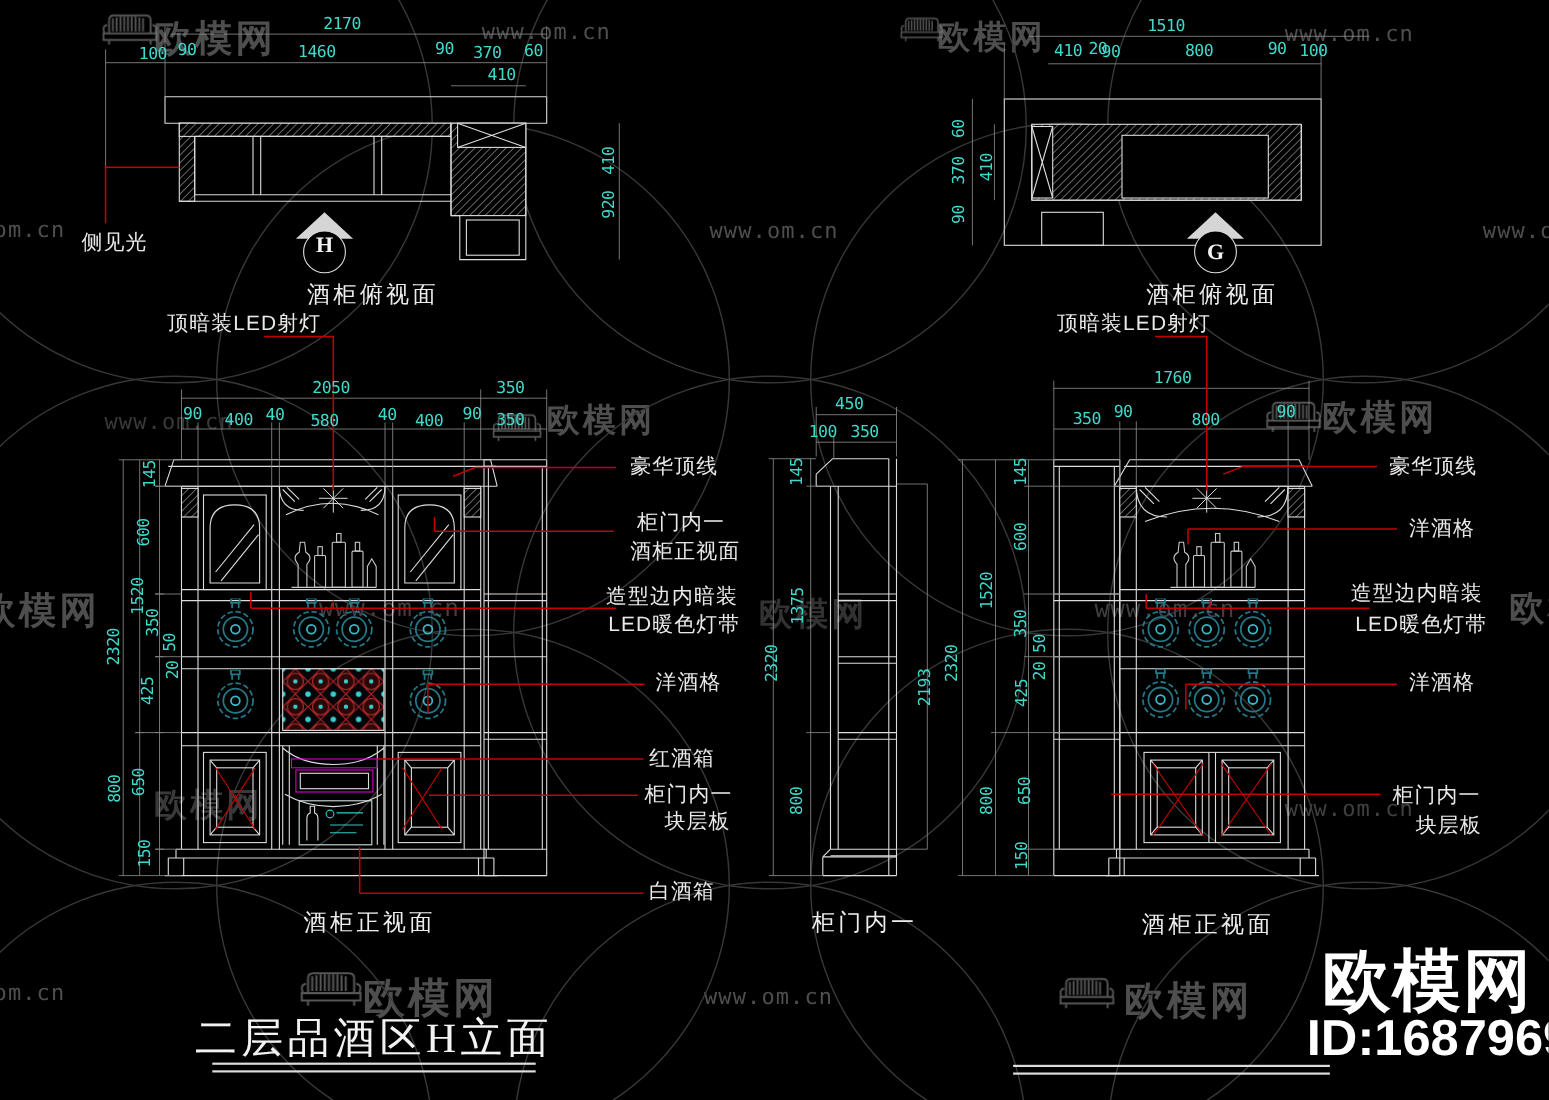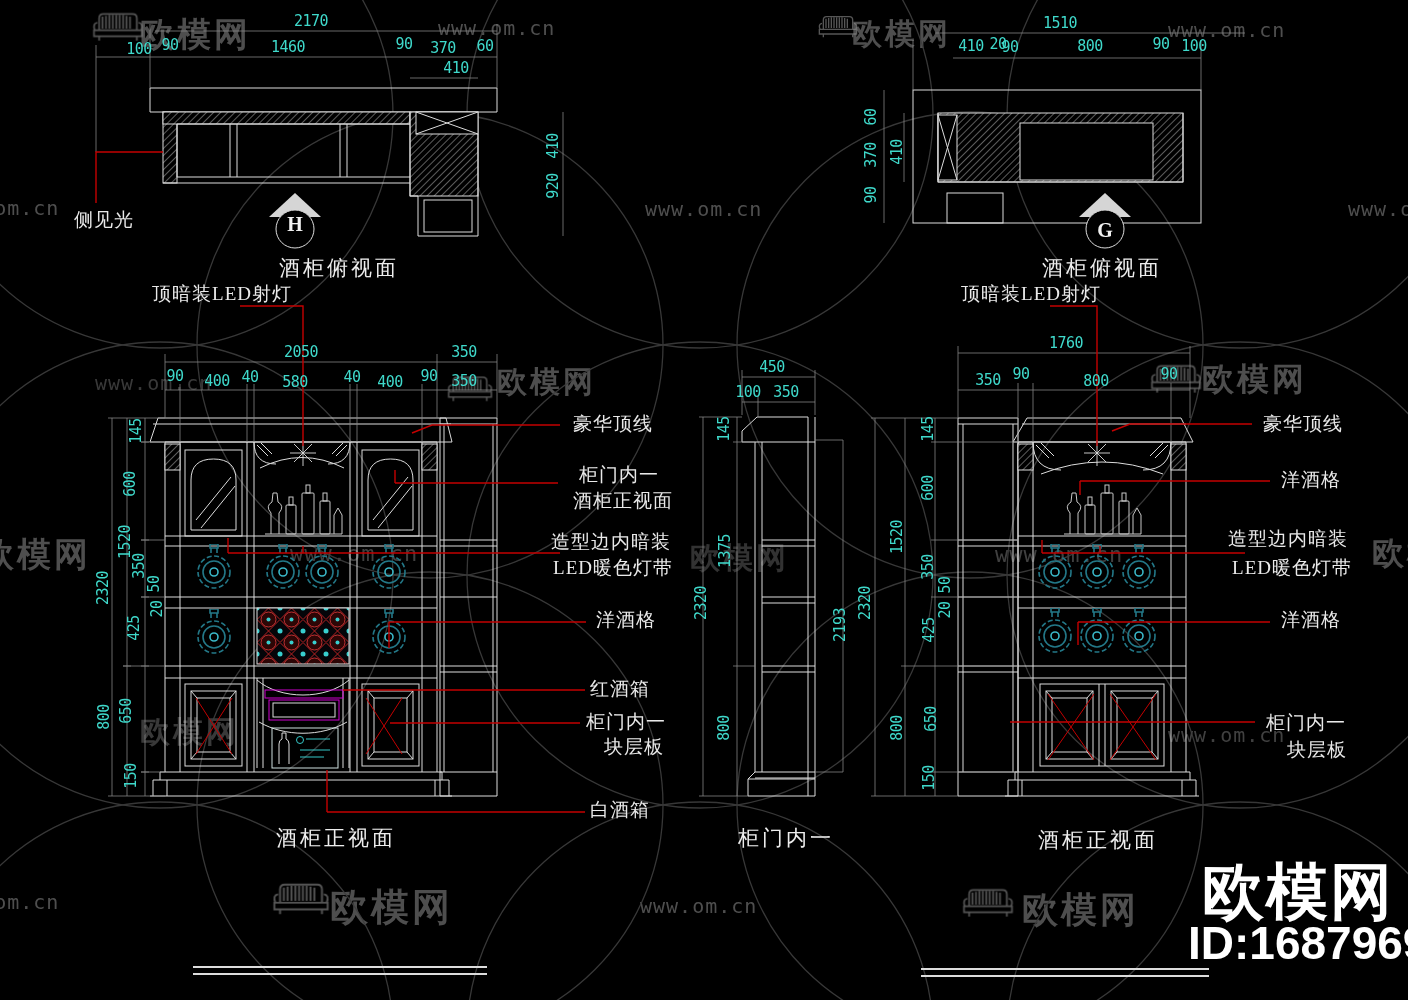--- a/index.html
+++ b/index.html
@@ -2,21 +2,21 @@
 <html><head>
 <meta charset="utf-8">
 <style>
   html,body{margin:0;padding:0;background:#000;}
   #stage{position:relative;width:1408px;height:1000px;background:#000;overflow:hidden;
          font-family:"Liberation Sans",sans-serif;}
   #linework{position:absolute;left:0;top:0;z-index:2;}
   .t{position:absolute;transform:translate(-50%,-50%);white-space:nowrap;z-index:3;}
   .dim{font-family:"DejaVu Sans Mono",monospace;font-size:15px;color:#3fd9cb;letter-spacing:-0.5px;}
   .t.v{transform:translate(-50%,-50%) rotate(-90deg);}
-  .lbl{font-family:Liberation Serif, serif;font-size:19px;color:#e9e9e9;letter-spacing:1px;}
+  .lbl{font-family:Liberation Sans, sans-serif;font-size:19px;color:#e9e9e9;letter-spacing:1px;}
   .cap{font-family:"Liberation Serif",serif;font-size:21px;color:#ededed;letter-spacing:3px;}
   .mark{font-family:"Liberation Serif",serif;font-size:20px;font-weight:bold;color:#f2f2f2;}
   .wm{position:absolute;color:#8f8f8f;opacity:.55;z-index:1;white-space:nowrap;
       font-family:"Liberation Serif",serif;}
   .wmb{font-weight:bold;letter-spacing:3px;}
   .url{font-family:"DejaVu Sans Mono",monospace;font-size:20px;letter-spacing:1px;}
   .title{font-family:"Liberation Serif",serif;font-size:38px;color:#f2f2f2;letter-spacing:4px;z-index:3;}
   .ul{position:absolute;height:5px;border-top:2px solid #dcdcdc;border-bottom:2px solid #dcdcdc;z-index:3;}
   .logo{position:absolute;font-weight:bold;color:#fff;z-index:5;font-family:"Liberation Sans",sans-serif;}
 </style>
@@ -345,19 +345,20 @@
   <span class="t lbl" style="left:620px;top:810px;">白酒箱</span>
 
   <span class="t cap" style="left:339px;top:268px;">酒柜俯视面</span>
   <span class="t cap" style="left:1102px;top:268px;">酒柜俯视面</span>
   <span class="t cap" style="left:336px;top:838px;">酒柜正视面</span>
   <span class="t cap" style="left:786px;top:838px;">柜门内一</span>
   <span class="t cap" style="left:1098px;top:840px;">酒柜正视面</span>
   <span class="t mark" style="left:295px;top:224px;">H</span>
   <span class="t mark" style="left:1105px;top:230px;">G</span>
 
+  <span class="t title" style="left:340px;top:944px;">二层品酒区H立面</span>
   <div class="ul" style="left:193px;top:966px;width:294px;"></div>
   <div class="ul" style="left:921px;top:968px;width:288px;"></div>
 
   <span class="logo" style="left:1202px;top:850px;font-size:62px;letter-spacing:2px;">欧模网</span>
   <span class="logo" style="left:1188px;top:916px;font-size:46px;">ID:1687969</span>
 
 </div>
 
 </body></html>

